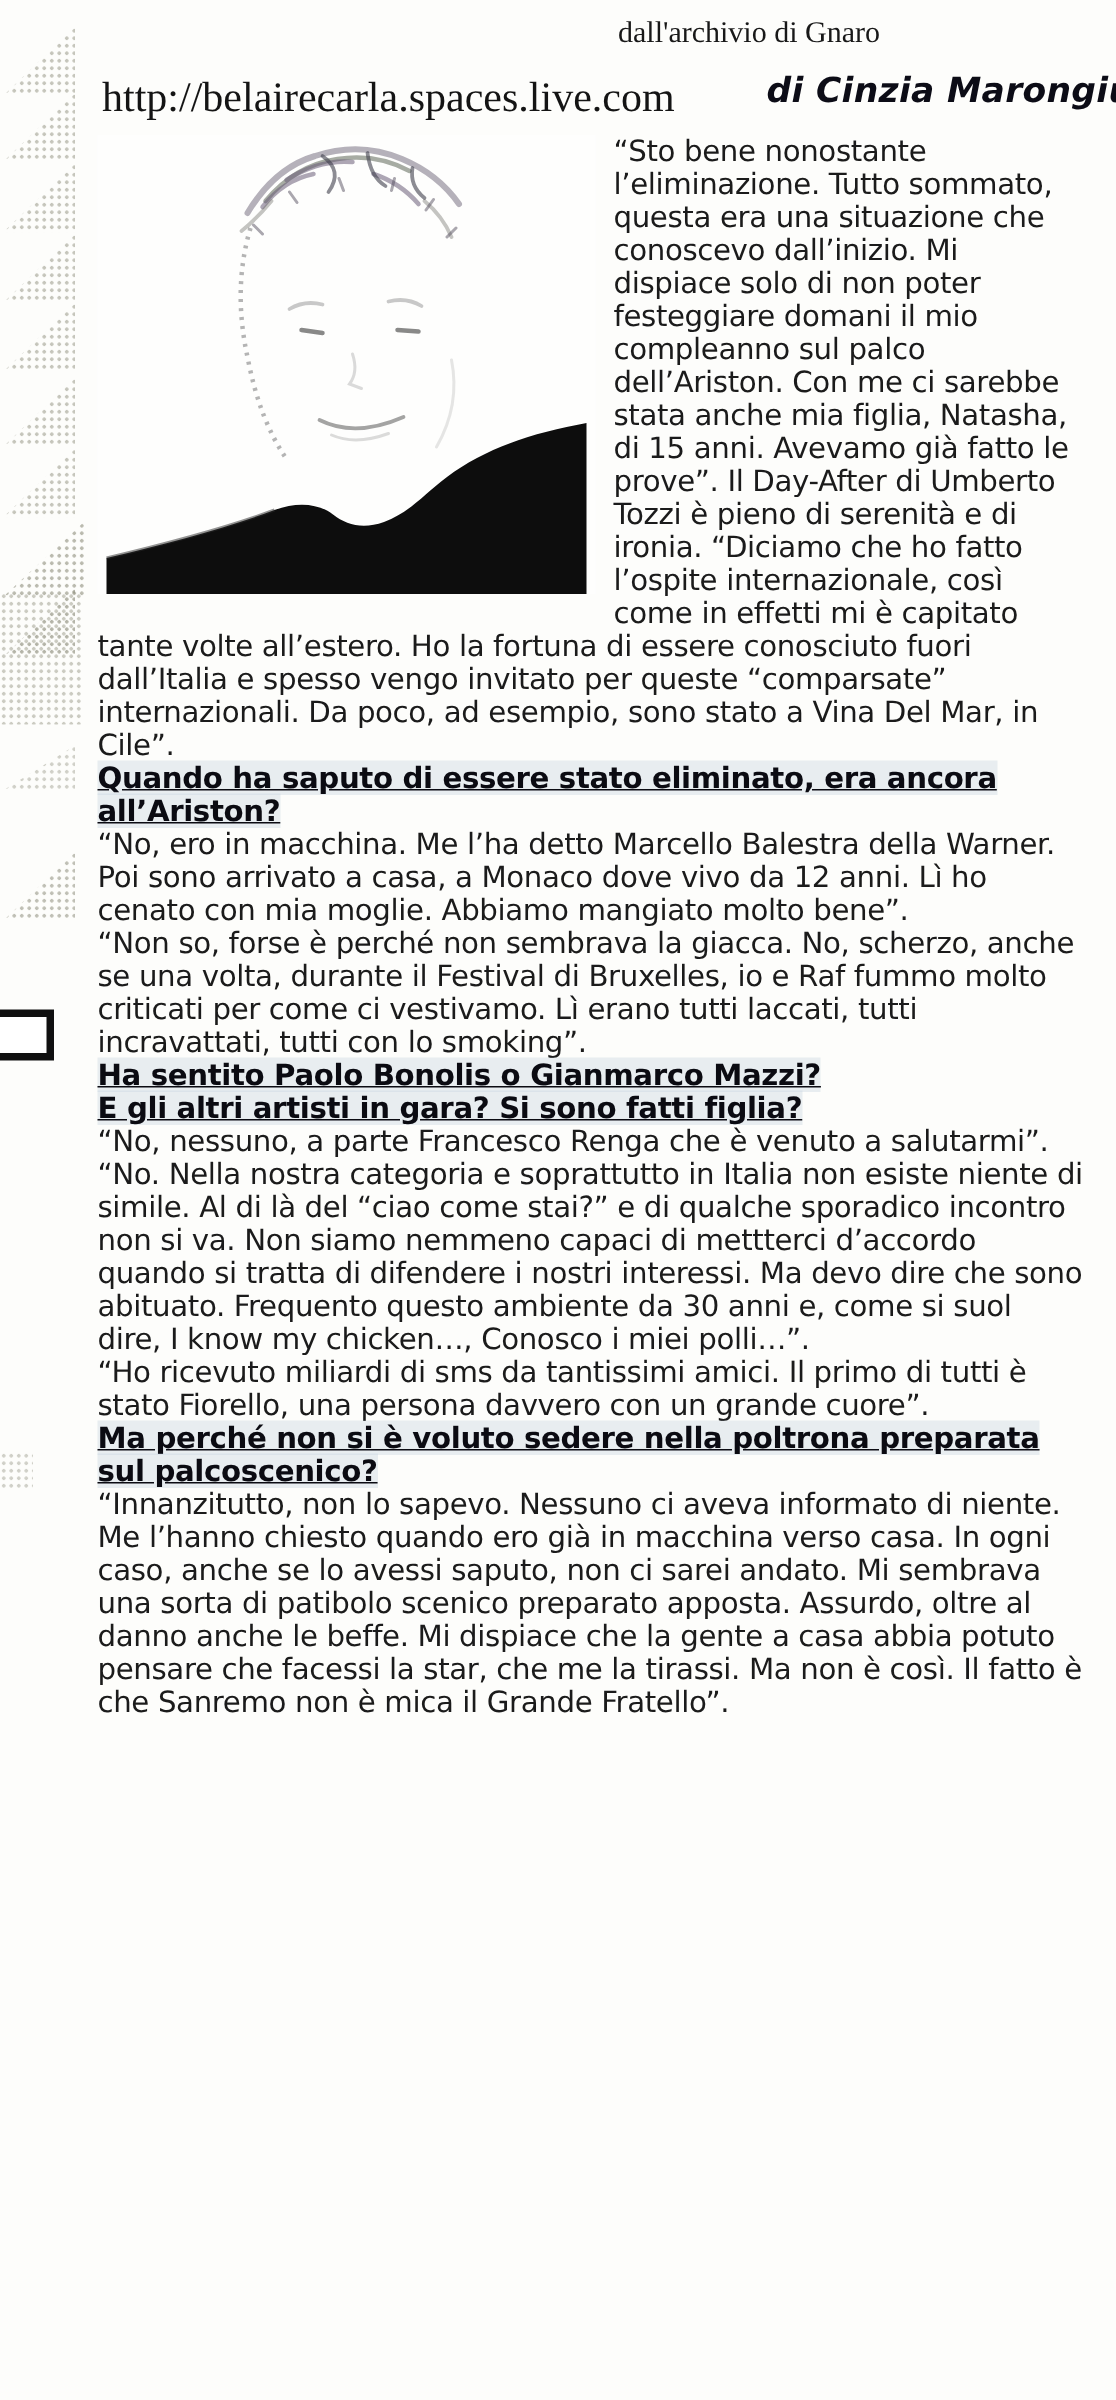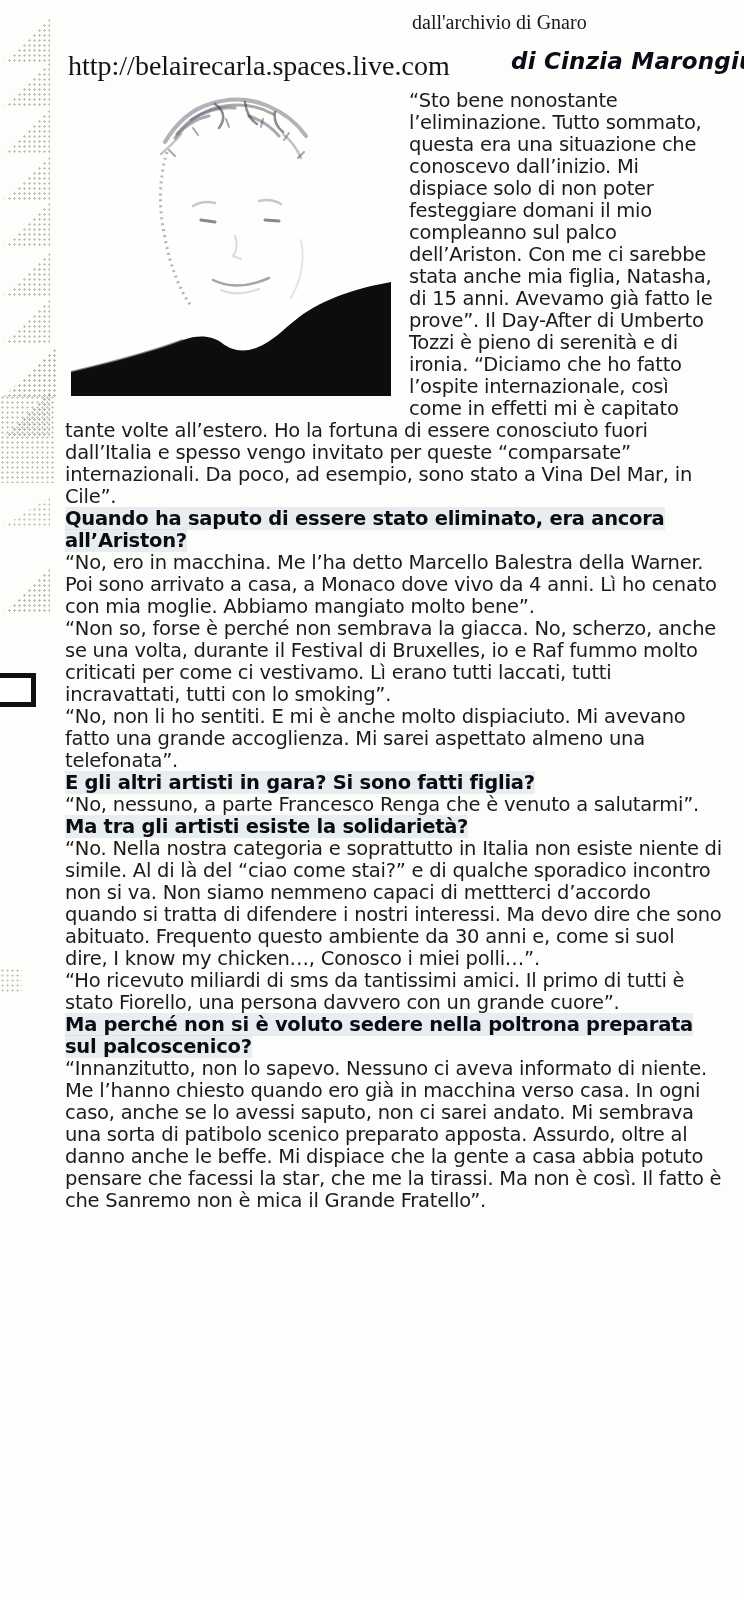--- a/index.html
+++ b/index.html
@@ -52,21 +52,21 @@
     font-size:19.5px;line-height:22px;letter-spacing:-0.25px;
     color:#1b1b1b;
   }
   .article p{margin:0;}
   .photo{
     float:left;width:332px;height:306px;
     margin:0 12px 4px 0;
     background:#fefefd;
   }
   .q{font-weight:700;color:#0b0b12;}
-  .q .hl{background:rgba(198,210,224,.38);}
+  .q .hl{background:rgba(198,210,224,.38);text-decoration:underline;}
   .a{color:#1b1b1b;}
 </style>
 </head>
 <body>
 
 <div class="page">
 
   <div class="tri" style="top:18px"></div>
   <div class="tri" style="top:62px"></div>
   <div class="tri" style="top:109px"></div>
@@ -113,30 +113,29 @@
             <path d="M236,150 q6,30 -10,58" stroke="#9a9a9a" stroke-width="2" opacity="0.25"></path>
           </g>
 
           <path d="M6,306 L6,282 C48,272 86,262 118,250 C134,244 148,246 157,253 C166,260 177,263 191,258 C209,251 217,240 233,228 C259,208 293,198 326,192 L326,306 Z" fill="#0d0d0d"></path>
           <path d="M6,282 C48,272 86,262 118,250" fill="none" stroke="#2a2a2a" stroke-width="2" opacity="0.5"></path>
         </svg>
       </span><span>“Sto bene nonostante l’eliminazione. Tutto sommato, questa era una situazione che conoscevo dall’inizio. Mi dispiace solo di non poter festeggiare domani il mio compleanno sul palco dell’Ariston. Con me ci sarebbe stata anche mia figlia, Natasha, di 15 anni. Avevamo già fatto le prove”. Il Day-After di Umberto Tozzi è pieno di serenità e di ironia. “Diciamo che ho fatto l’ospite internazionale, così come in effetti mi è capitato tante volte all’estero. Ho la fortuna di essere conosciuto fuori dall’Italia e spesso vengo invitato per queste “comparsate” internazionali. Da poco, ad esempio, sono stato a Vina Del Mar, in Cile”.</span>
     </p>
 
     <p class="q"><span class="hl">Quando ha saputo di essere stato eliminato, era ancora all’Ariston?</span></p>
-    <p class="a">“No, ero in macchina. Me l’ha detto Marcello Balestra della Warner. Poi sono arrivato a casa, a Monaco dove vivo da 4 anni. Lì ho cenato con mia moglie. Abbiamo mangiato molto bene”.</p>
+    <p class="a">“No, ero in macchina. Me l’ha detto Marcello Balestra della Warner. Poi sono arrivato a casa, a Monaco dove vivo da 12 anni. Lì ho cenato con mia moglie. Abbiamo mangiato molto bene”.</p>
 
     <p class="a">“Non so, forse è perché non sembrava la giacca. No, scherzo, anche se una volta, durante il Festival di Bruxelles, io e Raf fummo molto criticati per come ci vestivamo. Lì erano tutti laccati, tutti incravattati, tutti con lo smoking”.</p>
 
-    <p class="a">“No, non li ho sentiti. E mi è anche molto dispiaciuto. Mi avevano fatto una grande accoglienza. Mi sarei aspettato almeno una telefonata”.</p>
+    <p class="q"><span class="hl">Ha sentito Paolo Bonolis o Gianmarco Mazzi?</span></p>
 
     <p class="q"><span class="hl">E gli altri artisti in gara? Si sono fatti figlia?</span></p>
     <p class="a">“No, nessuno, a parte Francesco Renga che è venuto a salutarmi”.</p>
 
-    <p class="q"><span class="hl">Ma tra gli artisti esiste la solidarietà?</span></p>
     <p class="a">“No. Nella nostra categoria e soprattutto in Italia non esiste niente di simile. Al di là del “ciao come stai?” e di qualche sporadico incontro non si va. Non siamo nemmeno capaci di mettterci d’accordo quando si tratta di difendere i nostri interessi. Ma devo dire che sono abituato. Frequento questo ambiente da 30 anni e, come si suol dire, I know my chicken…, Conosco i miei polli…”.</p>
 
     <p class="a">“Ho ricevuto miliardi di sms da tantissimi amici. Il primo di tutti è stato Fiorello, una persona davvero con un grande cuore”.</p>
 
     <p class="q"><span class="hl">Ma perché non si è voluto sedere nella poltrona preparata sul palcoscenico?</span></p>
     <p class="a">“Innanzitutto, non lo sapevo. Nessuno ci aveva informato di niente. Me l’hanno chiesto quando ero già in macchina verso casa. In ogni caso, anche se lo avessi saputo, non ci sarei andato. Mi sembrava una sorta di patibolo scenico preparato apposta. Assurdo, oltre al danno anche le beffe. Mi dispiace che la gente a casa abbia potuto pensare che facessi la star, che me la tirassi. Ma non è così. Il fatto è che Sanremo non è mica il Grande Fratello”.</p>
 
   </div>
 </div>
 

